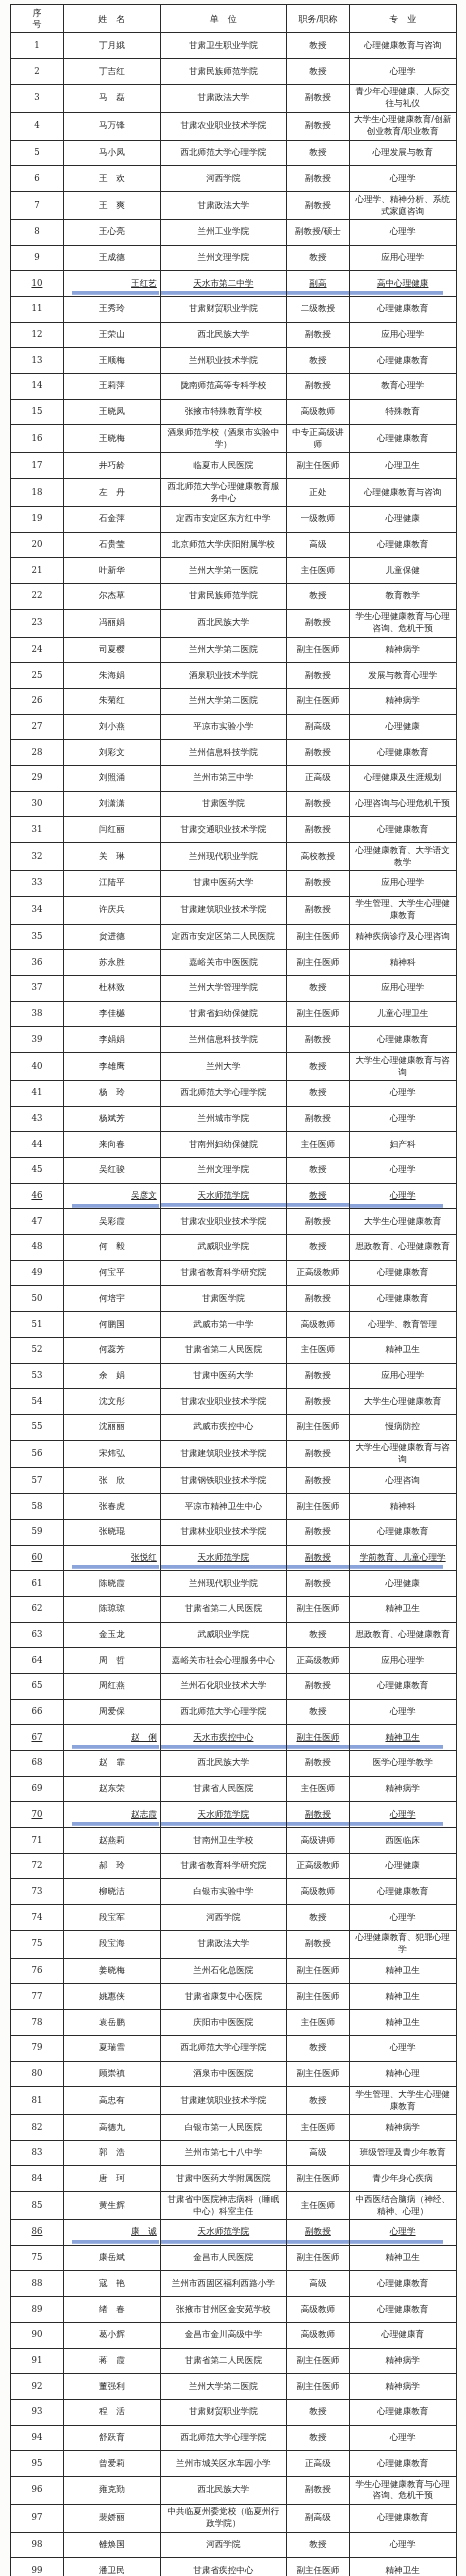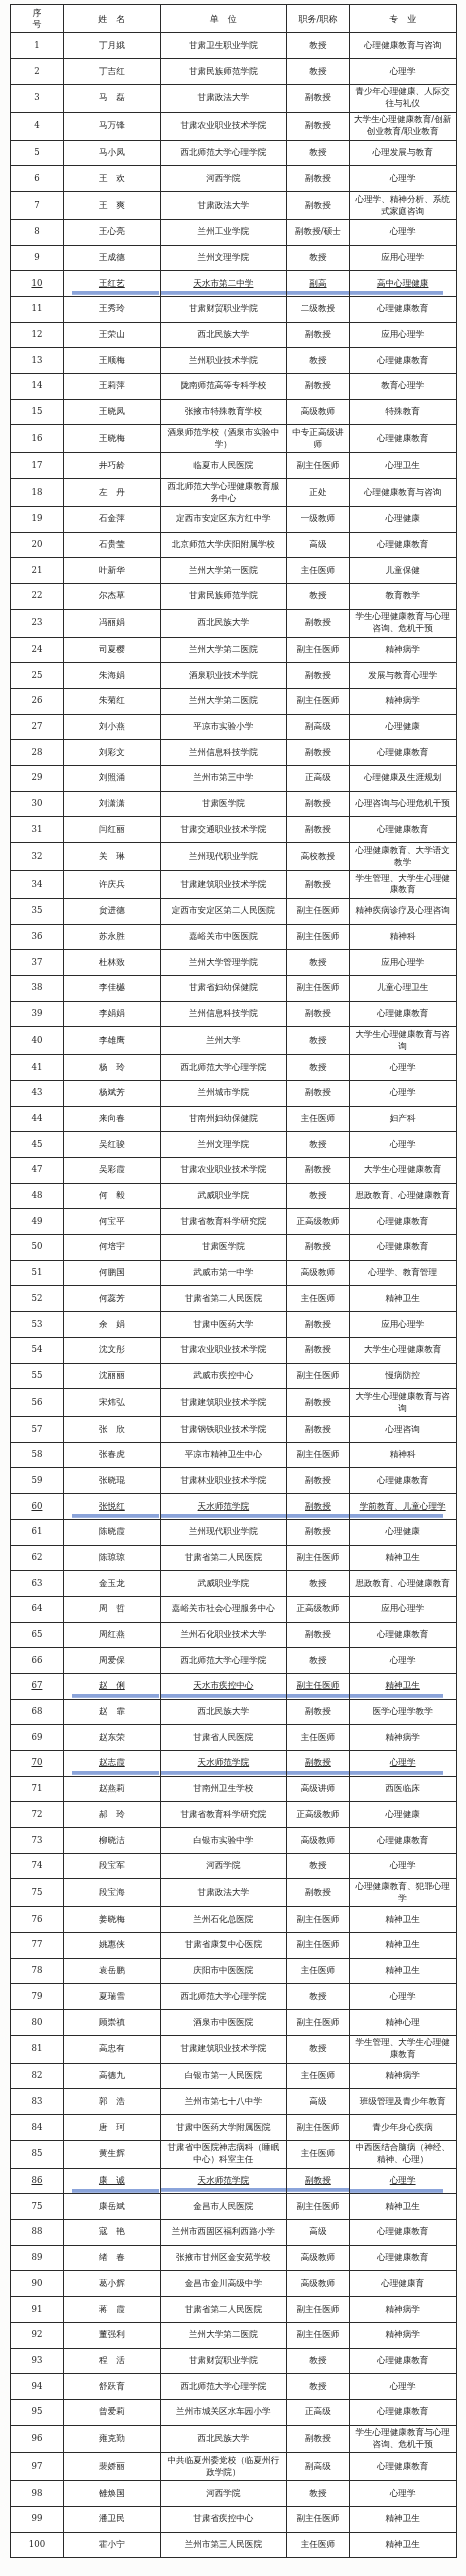--- a/index.html
+++ b/index.html
@@ -34,20 +34,21 @@
   col.w3{width:28.4%;}
   col.w4{width:14.0%;}
   col.w5{width:24.0%;}
   th.seq{white-space:pre-line;line-height:1.25;}
   
   tr.hl td{background-repeat:no-repeat;text-decoration:underline;}
   tr.hl td.c2{
     background-image:linear-gradient(#8ba4da,#8ba4da);
     background-size:calc(100% - 8.6px) 3.8px;
     background-position:right 0px bottom 1.1px;
+    text-align:right;
   }
   tr.hl td.c3,
   tr.hl td.c4{
     background-image:linear-gradient(#8ba4da,#8ba4da);
     background-size:calc(100% + 1.1px) 3.8px;
     background-position:-0.5px calc(100% - 1.1px);
   }
   tr.hl td.c5{
     background-image:linear-gradient(#8ba4da,#8ba4da);
     background-size:88% 3.8px;
@@ -295,20 +296,27 @@
           <td class="c5">心理健康教育</td>
         </tr>
         <tr>
           <td class="c1">32</td>
           <td class="c2">关　琳</td>
           <td class="c3">兰州现代职业学院</td>
           <td class="c4">高校教授</td>
           <td class="c5">心理健康教育、大学语文教学</td>
         </tr>
         <tr>
+          <td class="c1">33</td>
+          <td class="c2">江陆平</td>
+          <td class="c3">甘肃中医药大学</td>
+          <td class="c4">副教授</td>
+          <td class="c5">应用心理学</td>
+        </tr>
+        <tr>
           <td class="c1">34</td>
           <td class="c2">许庆兵</td>
           <td class="c3">甘肃建筑职业技术学院</td>
           <td class="c4">副教授</td>
           <td class="c5">学生管理、大学生心理健康教育</td>
         </tr>
         <tr>
           <td class="c1">35</td>
           <td class="c2">贠进德</td>
           <td class="c3">定西市安定区第二人民医院</td>
@@ -368,20 +376,27 @@
           <td class="c1">44</td>
           <td class="c2">来向春</td>
           <td class="c3">甘南州妇幼保健院</td>
           <td class="c4">主任医师</td>
           <td class="c5">妇产科</td>
         </tr>
         <tr>
           <td class="c1">45</td>
           <td class="c2">吴红骏</td>
           <td class="c3">兰州文理学院</td>
+          <td class="c4">教授</td>
+          <td class="c5">心理学</td>
+        </tr>
+        <tr class="hl">
+          <td class="c1">46</td>
+          <td class="c2">吴彦文</td>
+          <td class="c3">天水师范学院</td>
           <td class="c4">教授</td>
           <td class="c5">心理学</td>
         </tr>
         <tr>
           <td class="c1">47</td>
           <td class="c2">吴彩霞</td>
           <td class="c3">甘肃农业职业技术学院</td>
           <td class="c4">副教授</td>
           <td class="c5">大学生心理健康教育</td>
         </tr>

